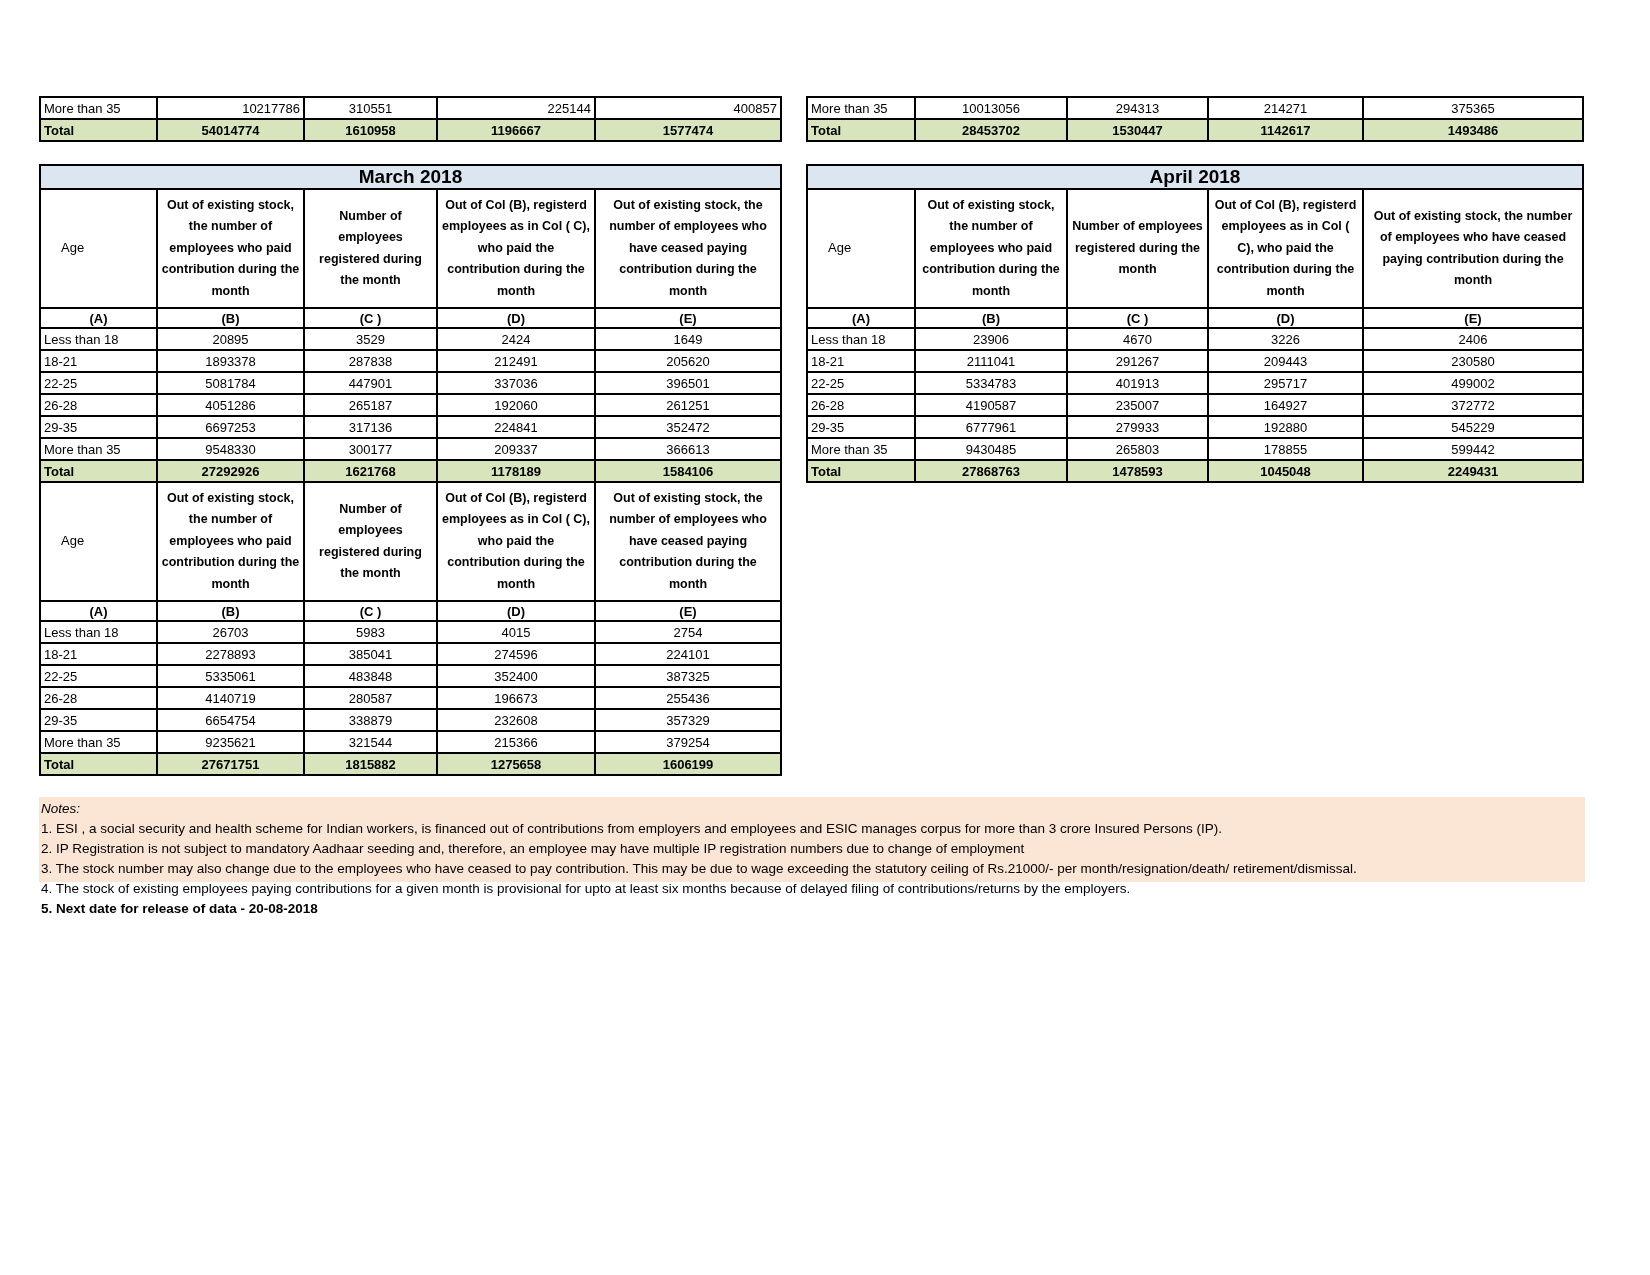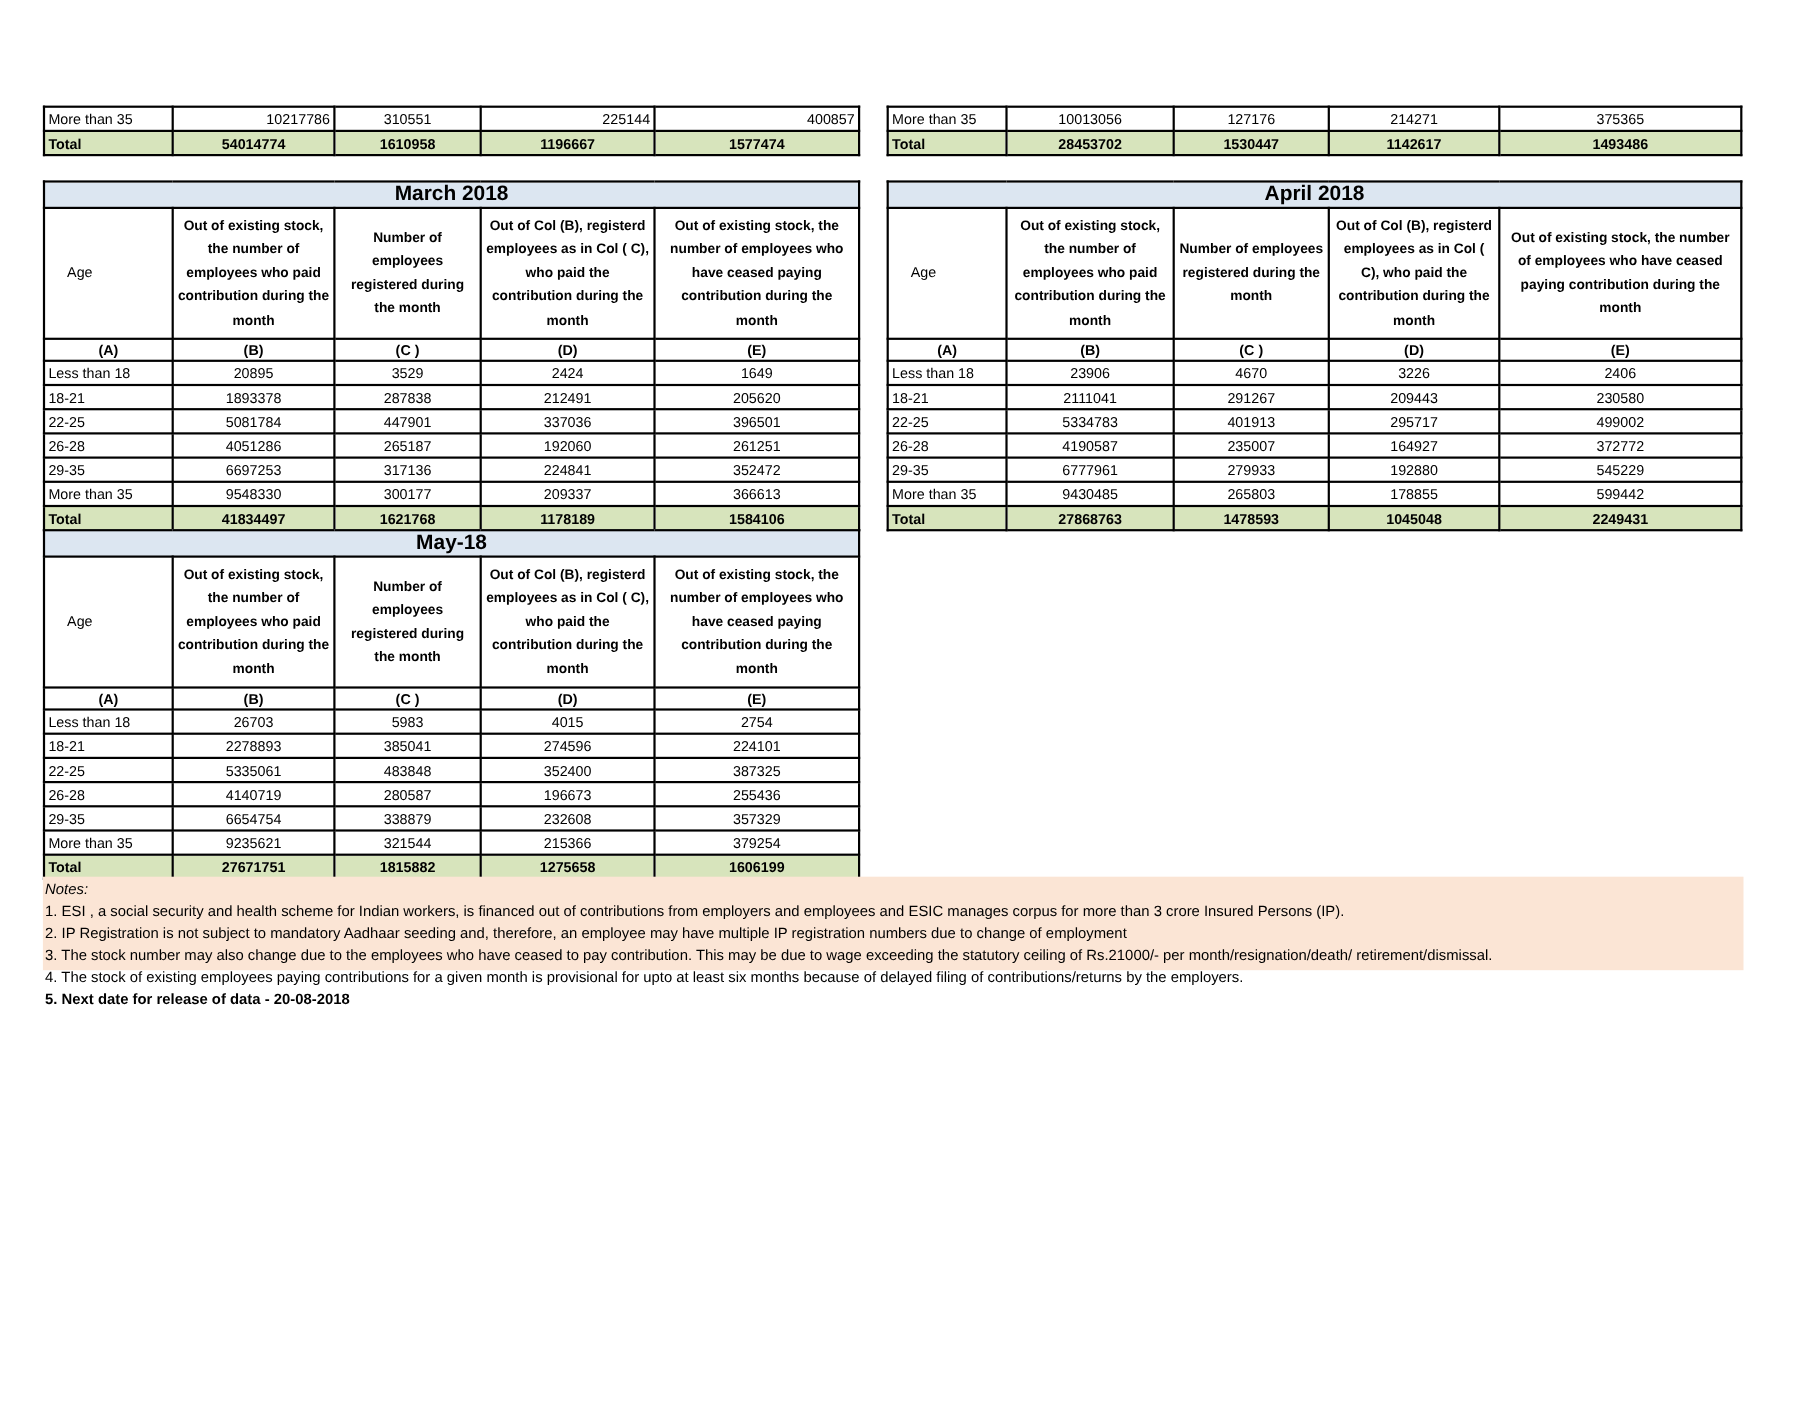--- a/index.html
+++ b/index.html
@@ -124,21 +124,21 @@
       <col class="c0">
       <col class="c1">
       <col class="c2">
       <col class="c3">
       <col class="c4">
     </colgroup>
   <tbody>
       <tr>
         <td class="cell-label">More than 35</td>
         <td class="cell-val">10013056</td>
-        <td class="cell-val">127176</td>
+        <td class="cell-val">294313</td>
         <td class="cell-val">214271</td>
         <td class="cell-val">375365</td>
       </tr>
       <tr>
         <td class="cell-label">Total</td>
         <td class="cell-val">28453702</td>
         <td class="cell-val">1530447</td>
         <td class="cell-val">1142617</td>
         <td class="cell-val">1493486</td>
       </tr>
@@ -210,21 +210,21 @@
       </tr>
       <tr>
         <td class="cell-label">More than 35</td>
         <td class="cell-val">9548330</td>
         <td class="cell-val">300177</td>
         <td class="cell-val">209337</td>
         <td class="cell-val">366613</td>
       </tr>
       <tr>
         <td class="cell-label">Total</td>
-        <td class="cell-val">41834497</td>
+        <td class="cell-val">27292926</td>
         <td class="cell-val">1621768</td>
         <td class="cell-val">1178189</td>
         <td class="cell-val">1584106</td>
       </tr>
     </tbody>
 </table>
 
 <table class="tbl right" style="top:164px">
   <colgroup>
       <col class="c0">
@@ -307,23 +307,20 @@
 
 <table class="tbl left" style="top:481px">
   <colgroup>
       <col class="c0">
       <col class="c1">
       <col class="c2">
       <col class="c3">
       <col class="c4">
     </colgroup>
   <thead>
-    <tr class="title-row">
-      <th colspan="5">May-18</th>
-    </tr>
     <tr class="hdr-row">
       <td class="hdr-age">Age</td>
       <td>Out of existing stock, the number of employees who paid contribution during the month</td>
       <td>Number of employees registered during the month</td>
       <td>Out of Col (B), registerd employees as in Col ( C), who paid the contribution during the month</td>
       <td>Out of existing stock, the number of  employees  who have ceased paying contribution during the month</td>
     </tr>
     <tr class="letters-row">
       <td>(A)</td>
       <td>(B)</td>

